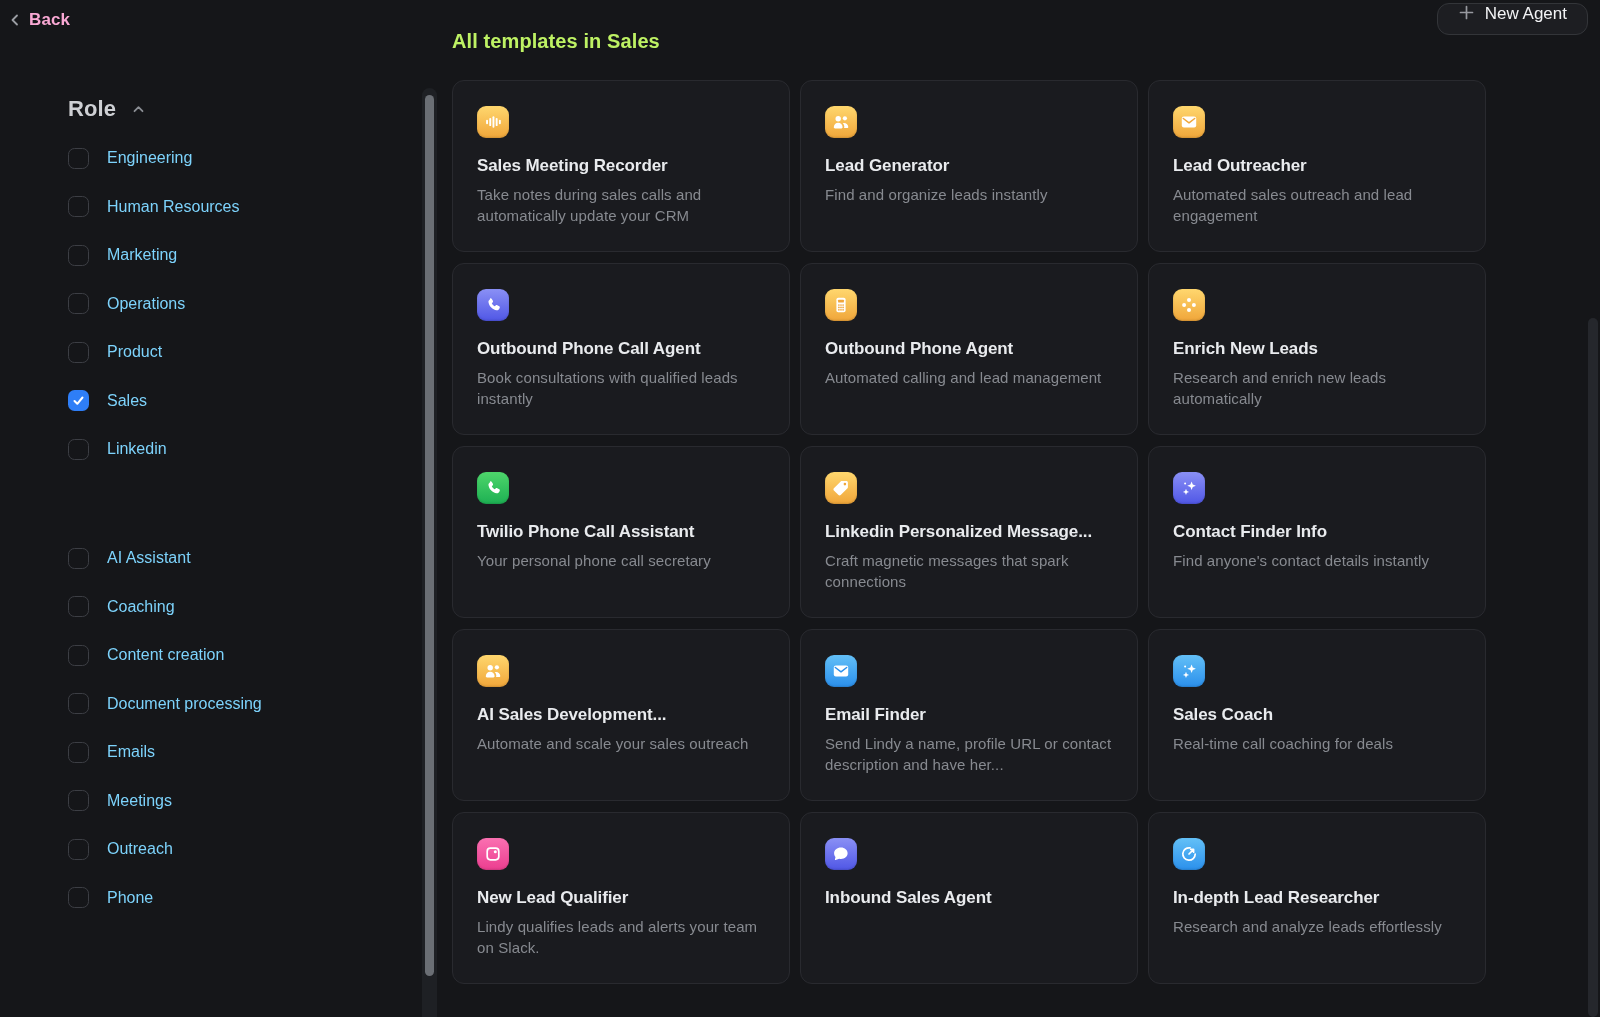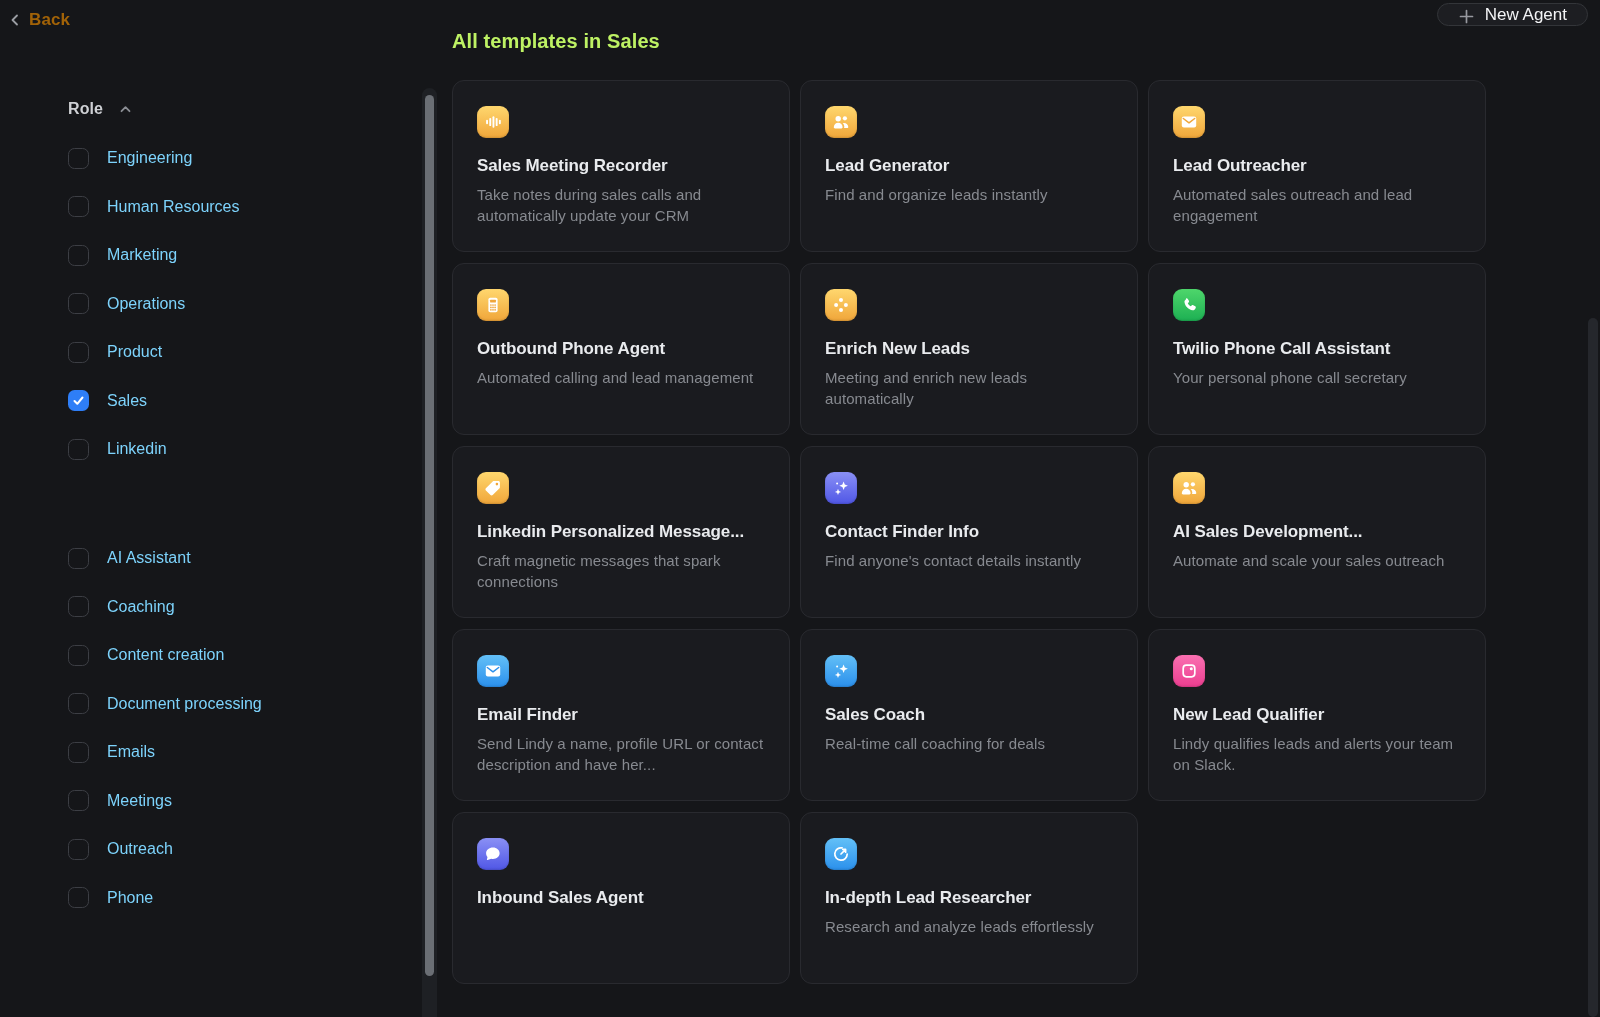--- a/index.html
+++ b/index.html
@@ -11,46 +11,46 @@
     position: relative;
   }
 
   
   .back-btn {
     position: absolute; left: 8px; top: 10px;
     display: flex; align-items: center; gap: 7px;
     cursor: pointer;
   }
   .back-chevron { color: #9b9ea4; display:flex; }
-  .back-label { font-size: 17px; font-weight: 700; color: #a16207; letter-spacing: .1px; }
+  .back-label { font-size: 17px; font-weight: 700; color: #f9a8d4; letter-spacing: .1px; }
 
   .page-title {
     position: absolute; left: 452px; top: 30px;
     font-size: 20px; font-weight: 700; color: #bef264; letter-spacing: .1px;
   }
 
   .new-agent-btn {
-    position: absolute; right: 12px; top: 3px; height: 23px;
-    display: flex; align-items: flex-end; gap: 10px;
+    position: absolute; right: 12px; top: 3px; height: 32px;
+    display: flex; align-items: flex-start; gap: 10px;
     padding: 0 20px;
     background: #1d1e22;
     border: 1px solid #333539;
     border-radius: 12px;
     color: #f2f3f5; font-size: 17px; font-weight: 500;
     font-family: "Liberation Sans", sans-serif;
     cursor: pointer;
   }
   .plus-icon { display: flex; }
 
   
   .sidebar-section { position: absolute; left: 68px; }
   #role-section { top: 96px; }
   #usecase-section { top: 534px; }
   .sec-head { display: flex; align-items: center; gap: 15px; height: 26px; margin-bottom: 12px; }
-  .sec-title { font-size: 16px; font-weight: 700; color: #ced0d4; letter-spacing: .1px; }
+  .sec-title { font-size: 22px; font-weight: 700; color: #ced0d4; letter-spacing: .1px; }
   .sec-chevron { display: flex; cursor: pointer; }
   .filter-item { height: 48.5px; display: flex; align-items: center; gap: 18px; cursor: pointer; width: 300px; }
   .checkbox {
     width: 21px; height: 21px; border-radius: 6.5px; flex: 0 0 auto;
     border: 1.5px solid #3c3e44; background: transparent;
     display: flex; align-items: center; justify-content: center;
   }
   .checkbox.checked { border: none; }
   .filter-label { font-size: 16px; color: #7dd3fc; }
 
@@ -233,20 +233,29 @@
       </div>
       <div class="card">
         <div class="card-icon" style="background: linear-gradient(rgb(255, 215, 110), rgb(240, 166, 58)); color: rgb(240, 166, 58);">
           <svg width="20" height="20" viewBox="0 0 20 20">
             <rect x="2.8" y="4.6" width="14.4" height="10.8" rx="2" fill="#fff"></rect>
             <path d="M4.3 6.5 10 10.8l5.7-4.3" stroke="currentColor" stroke-width="1.5" fill="none" stroke-linecap="round" stroke-linejoin="round"></path>
           </svg>
         </div>
         <div class="card-title">Lead Outreacher</div>
         <div class="card-desc">Automated sales outreach and lead engagement</div>
+      </div>
+      <div class="card">
+        <div class="card-icon" style="background: linear-gradient(rgb(138, 144, 245), rgb(80, 87, 230)); color: rgb(80, 87, 230);">
+          <svg width="20" height="20" viewBox="0 0 20 20">
+            <path d="M7.1 3.4c.6-.3 1.3-.1 1.7.5l1.1 1.9c.3.6.2 1.3-.3 1.7l-.8.8c.6 1.3 1.7 2.4 3 3l.8-.8c.5-.5 1.2-.6 1.7-.3l1.9 1.1c.6.4.8 1.1.5 1.7l-.6 1.1c-.5.9-1.5 1.4-2.5 1.2-4.1-.8-7.4-4-8.1-8.1-.2-1 .3-2 1.2-2.5z" fill="#fff"></path>
+          </svg>
+        </div>
+        <div class="card-title">Outbound Phone Call Agent</div>
+        <div class="card-desc">Book consultations with qualified leads instantly</div>
       </div>
       <div class="card">
         <div class="card-icon" style="background: linear-gradient(rgb(255, 215, 110), rgb(240, 166, 58)); color: rgb(240, 166, 58);">
           <svg width="20" height="20" viewBox="0 0 20 20">
             <rect x="5.4" y="2.8" width="9.2" height="14.4" rx="1.8" fill="#fff"></rect>
             <rect x="7.1" y="4.7" width="5.8" height="2.9" rx=".6" fill="currentColor"></rect>
             <g fill="currentColor">
               <circle cx="7.9" cy="10" r=".85"></circle>
               <circle cx="10" cy="10" r=".85"></circle>
               <circle cx="12.1" cy="10" r=".85"></circle>
@@ -267,21 +276,21 @@
           <svg width="20" height="20" viewBox="0 0 20 20">
             <g fill="#fff">
               <circle cx="10" cy="5.1" r="2"></circle>
               <circle cx="5.1" cy="10" r="2"></circle>
               <circle cx="14.9" cy="10" r="2"></circle>
               <circle cx="10" cy="14.9" r="2"></circle>
             </g>
           </svg>
         </div>
         <div class="card-title">Enrich New Leads</div>
-        <div class="card-desc">Meeting and enrich new leads automatically</div>
+        <div class="card-desc">Research and enrich new leads automatically</div>
       </div>
       <div class="card">
         <div class="card-icon" style="background: linear-gradient(rgb(78, 214, 107), rgb(29, 176, 83)); color: rgb(29, 176, 83);">
           <svg width="20" height="20" viewBox="0 0 20 20">
             <path d="M7.1 3.4c.6-.3 1.3-.1 1.7.5l1.1 1.9c.3.6.2 1.3-.3 1.7l-.8.8c.6 1.3 1.7 2.4 3 3l.8-.8c.5-.5 1.2-.6 1.7-.3l1.9 1.1c.6.4.8 1.1.5 1.7l-.6 1.1c-.5.9-1.5 1.4-2.5 1.2-4.1-.8-7.4-4-8.1-8.1-.2-1 .3-2 1.2-2.5z" fill="#fff"></path>
           </svg>
         </div>
         <div class="card-title">Twilio Phone Call Assistant</div>
         <div class="card-desc">Your personal phone call secretary</div>
       </div>

